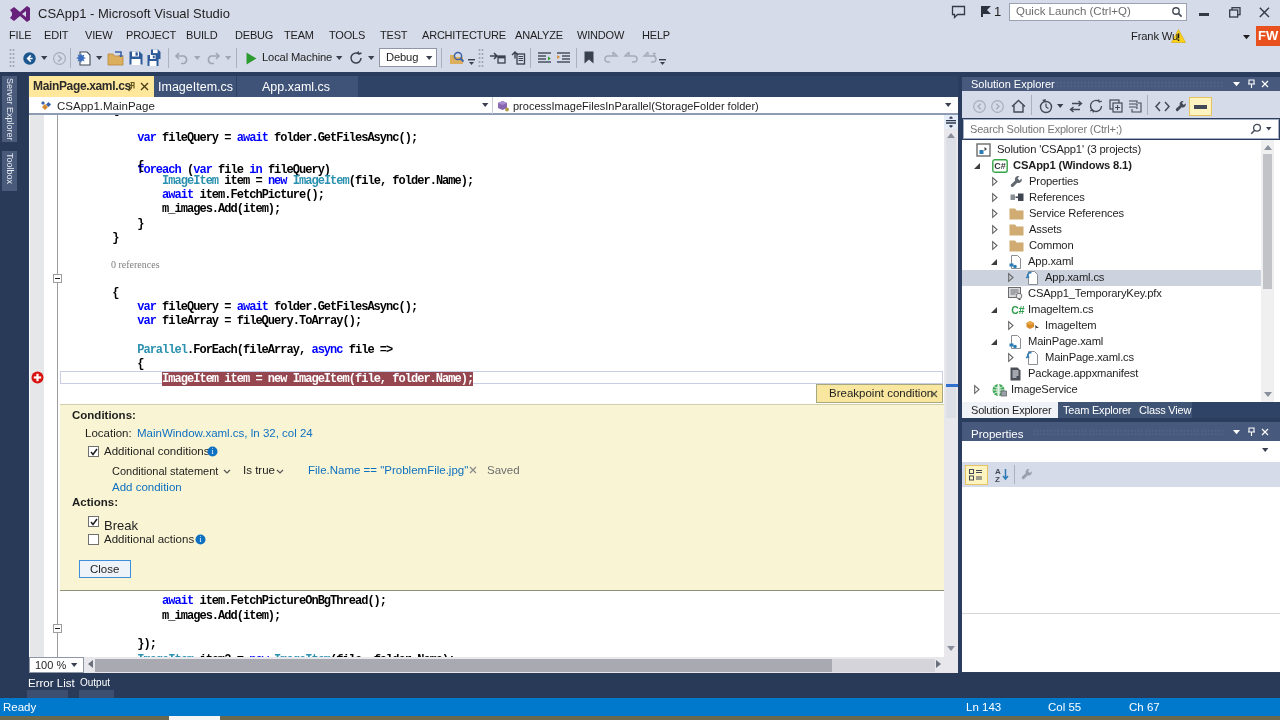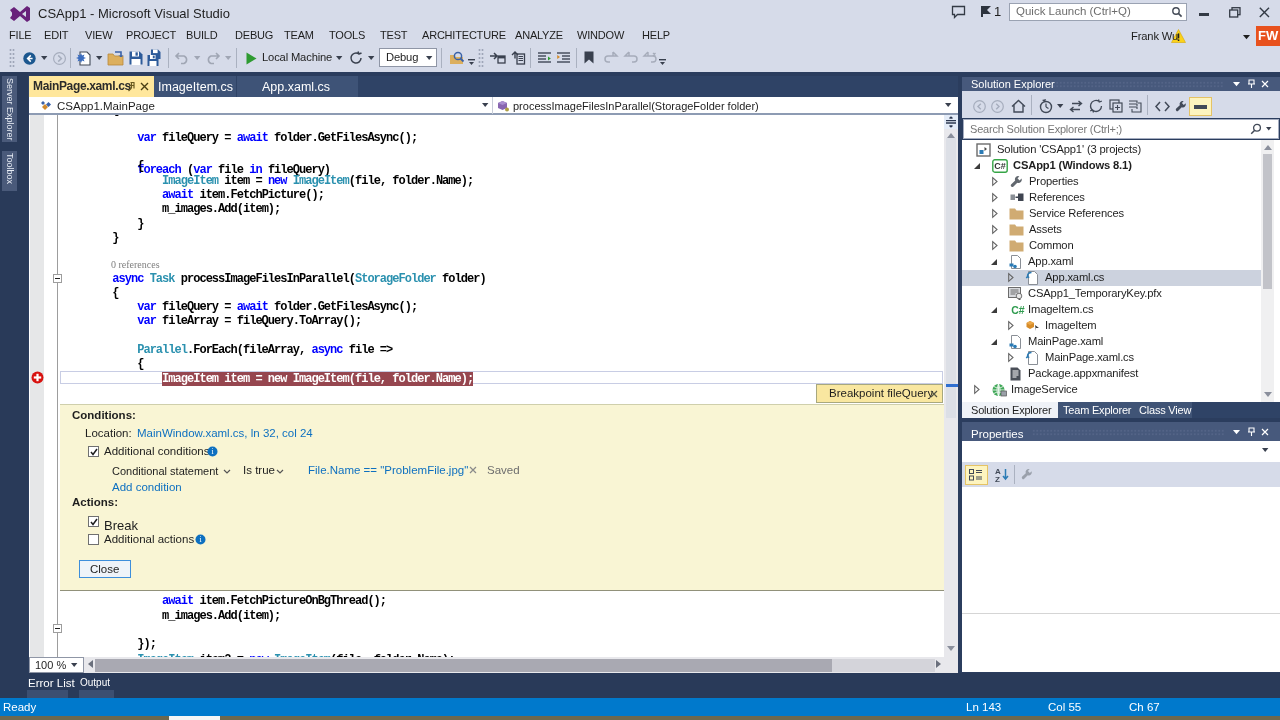--- a/index.html
+++ b/index.html
@@ -262,21 +262,20 @@
 <div class="abs" style="left:28px;top:0;width:1px;height:542px;background:#9d9d9d"></div>
 <pre class="cl" style="left:83.3px;top:-12.2px">{</pre>
 <pre class="cl" style="left:108.2px;top:15.8px"><span class="k">var</span> fileQuery = <span class="k">await</span> folder.GetFilesAsync();</pre>
 <pre class="cl" style="left:108.2px;top:48px"><span class="k">foreach</span> (<span class="k">var</span> file <span class="k">in</span> fileQuery)</pre>
 <pre class="cl" style="left:108.2px;top:44.4px">{</pre>
 <pre class="cl" style="left:133.1px;top:58.7px"><span class="t">ImageItem</span> item = <span class="k">new</span> <span class="t">ImageItem</span>(file, folder.Name);</pre>
 <pre class="cl" style="left:133.1px;top:73.0px"><span class="k">await</span> item.FetchPicture();</pre>
 <pre class="cl" style="left:133.1px;top:87.3px">m_images.Add(item);</pre>
 <pre class="cl" style="left:108.2px;top:101.6px">}</pre>
 <pre class="cl" style="left:83.3px;top:115.9px">}</pre>
-<pre class="cl" style="left:83.3px;top:156.5px"><span class="k">async</span> <span class="t">Task</span> processImageFilesInParallel(<span class="t">StorageFolder</span> folder)</pre>
 <pre class="cl" style="left:83.3px;top:170.8px">{</pre>
 <pre class="cl" style="left:108.2px;top:185.1px"><span class="k">var</span> fileQuery = <span class="k">await</span> folder.GetFilesAsync();</pre>
 <pre class="cl" style="left:108.2px;top:199.4px"><span class="k">var</span> fileArray = fileQuery.ToArray();</pre>
 <pre class="cl" style="left:108.2px;top:228.0px"><span class="t">Parallel</span>.ForEach(fileArray, <span class="k">async</span> file =&gt;</pre>
 <pre class="cl" style="left:108.2px;top:242.3px">{</pre>
 <pre class="cl" style="left:133.1px;top:479.3px"><span class="k">await</span> item.FetchPictureOnBgThread();</pre>
 <pre class="cl" style="left:133.1px;top:493.6px">m_images.Add(item);</pre>
 <pre class="cl" style="left:108.2px;top:522.2px">});</pre>
 <pre class="cl" style="left:108.2px;top:538px"><span class="t">ImageItem</span> item2 = <span class="k">new</span> <span class="t">ImageItem</span>(file, folder.Name);</pre>
 
@@ -290,21 +289,21 @@
 <div class="abs" style="left:30.5px;top:255.5px;width:883px;height:13px;background:#fff;border:1px solid #c8cde4"></div>
 <pre class="cl" style="left:133.1px;top:256.6px"><span style="background:#96464f;color:#fff">ImageItem item = <span style="color:#fff">new</span> ImageItem(file, folder.Name);</span></pre>
 
 <svg class="abs" style="left:2px;top:256px" width="13" height="13" viewBox="0 0 13 13">
 <circle cx="6.5" cy="6.5" r="6" fill="#d8120f"></circle>
       <rect x="5.4" y="2.8" width="2.2" height="7.4" fill="#fff"></rect>
       <rect x="2.8" y="5.4" width="7.4" height="2.2" fill="#fff"></rect>
 </svg>
 
 <div class="abs" style="left:787px;top:269px;width:127px;height:19px;background:#f9e7a0;border:1px solid #a8a87e"></div>
-<div class="ui" style="left:800px;top:272px;font-size:11.5px">Breakpoint fileQuery</div>
+<div class="ui" style="left:800px;top:272px;font-size:11.5px">Breakpoint condition</div>
 <svg class="abs" style="left:901px;top:275px" width="8" height="8" viewBox="0 0 8 8">
       <path d="M1 1 L7 7 M7 1 L1 7" stroke="#554" stroke-width="1.2"></path>
     </svg>
 
 <div class="abs" style="left:30.5px;top:289px;width:884px;height:187px;background:#f9f5d4;border-top:1px solid #cfcfac;border-bottom:1px solid #91917a"></div>
 <div class="ui" style="left:43px;top:294px;font-size:11.5px;font-weight:bold">Conditions:</div>
 <div class="ui" style="left:56px;top:312px;font-size:11.5px">Location:</div>
 <div class="ui" style="left:108px;top:312px;font-size:11.5px;color:#0e70c0">MainWindow.xaml.cs, ln 32, col 24</div>
 <div class="abs" style="left:59px;top:331px;width:11px;height:11px;background:#fff;border:1px solid #707070"></div>
 <svg class="abs" style="left:61px;top:333px" width="8" height="8" viewBox="0 0 8 8">

